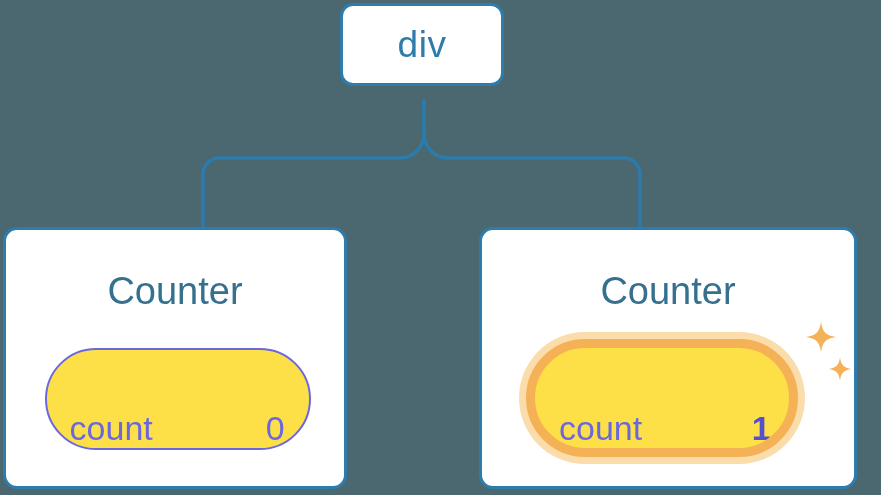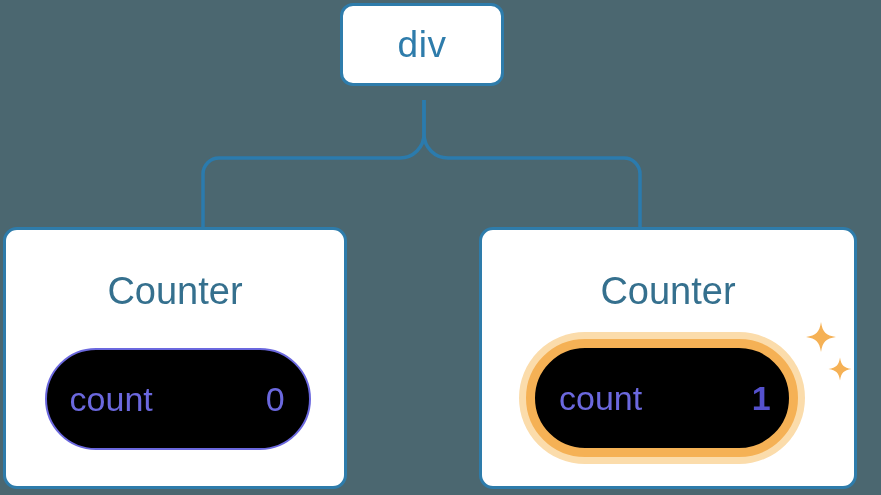--- a/index.html
+++ b/index.html
@@ -47,22 +47,22 @@
   .card-right { left: 479px; width: 378px; }
   .card-title {
     margin-top: 40px;
     text-align: center;
     font-size: 38px;
     color: #35708e;
   }
   .pill {
     position: absolute;
     display: flex;
-    align-items: center;
-    background: #000000;
+    align-items: flex-end;
+    background: #fde047;
     box-sizing: border-box;
     overflow: hidden;
     gap: 32px;
   }
   .pill-plain {
     left: 39px; top: 118px;
     width: 266px; height: 102px;
     border: 2px solid #6b68de;
     border-radius: 999px;
   }

